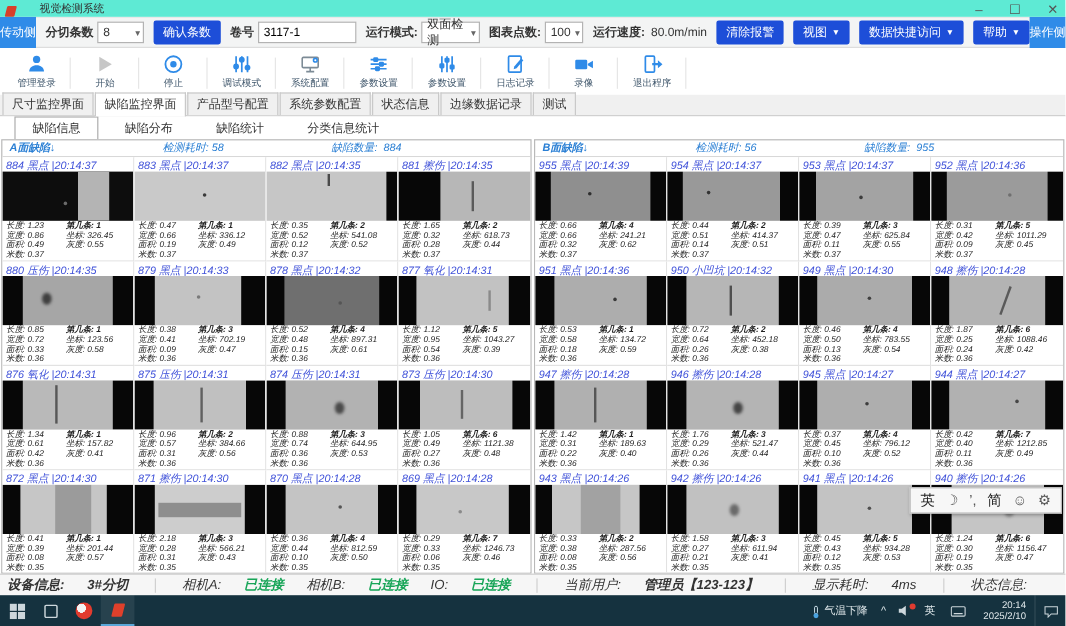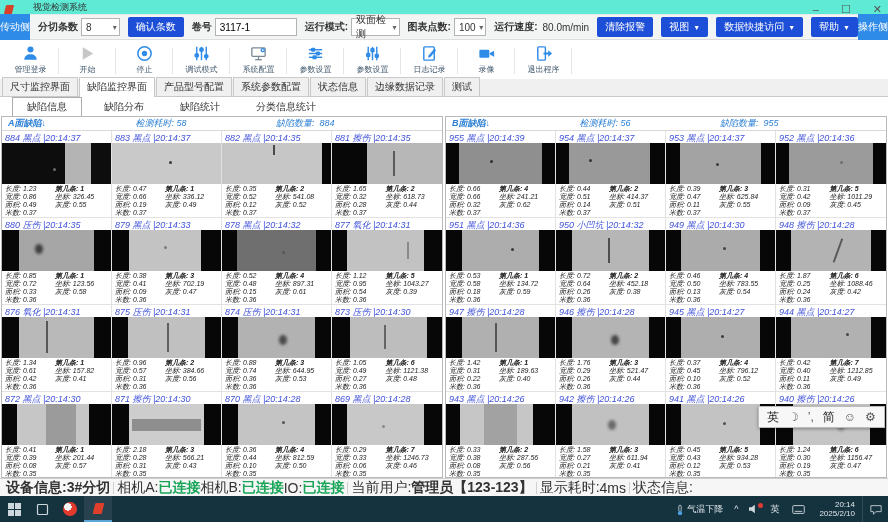--- a/index.html
+++ b/index.html
@@ -53,21 +53,21 @@
   .cell:nth-child(4n) { border-right:none; }
   .cell-header { height:12px; font-size:9px; color:#3f51d9; padding:1px 3px 0; white-space:nowrap; overflow:hidden; }
   .cell-img { height:41px; position:relative; overflow:hidden; }
   .band-black { position:absolute; top:0; height:100%; background:#070707; }
   .mark { position:absolute; }
   .cell-meta { height:33px; display:flex; font-size:7px; line-height:8px; color:#222; padding:1px 2px 0 3px; }
   .meta-col { width:48%; white-space:nowrap; }
   .meta-col .strip { font-weight:bold; }
 
   
-  .statusbar { height:18px; background:#f6f6f6; border-top:1px solid #cfcfcf; display:flex; align-items:center; font-size:14px; color:#333; padding-left:6px; gap:0; white-space:nowrap; }
+  .statusbar { height:18px; background:#f6f6f6; border-top:1px solid #cfcfcf; display:flex; align-items:center; font-size:11px; color:#333; padding-left:6px; gap:19px; white-space:nowrap;font-style:italic; }
   .statusbar b { font-weight:bold; }
   .ok { color:#18a558; font-weight:bold; }
   .sb-sep { width:1px; height:12px; background:#d0d0d0; margin:0 3px; }
 
   
   .taskbar { height:26px; background:#15323f; display:flex; align-items:center; color:#dfe7ea; }
   .tb-icon { width:28px; height:26px; display:flex; align-items:center; justify-content:center; flex:none; }
   .tb-icon svg { width:13px; height:13px; }
   .app1 { width:14px; height:14px; border-radius:50%; background:radial-gradient(circle at 35% 35%, #f4f4f4 0 28%, #e23b2e 30% 100%); }
   .app2wrap { border-bottom:2px solid #5aa7d8; background:rgba(255,255,255,.08); }

